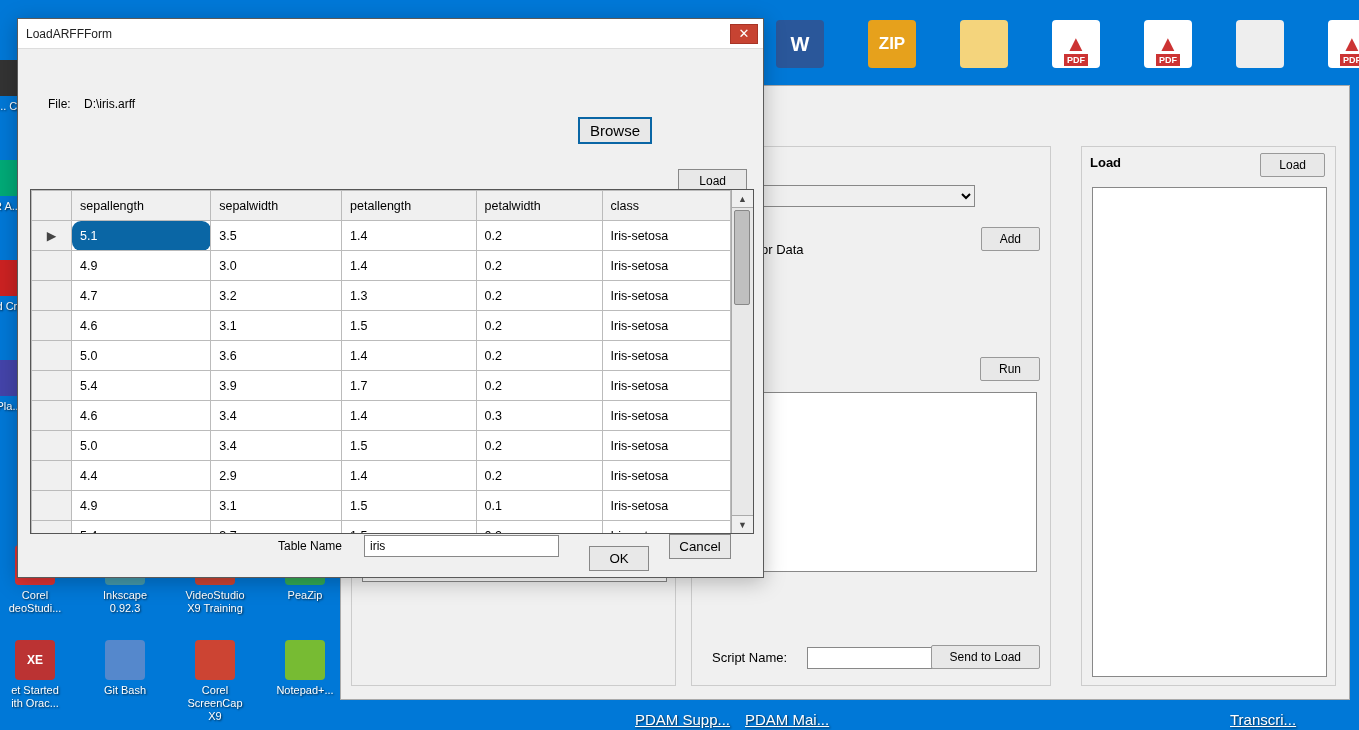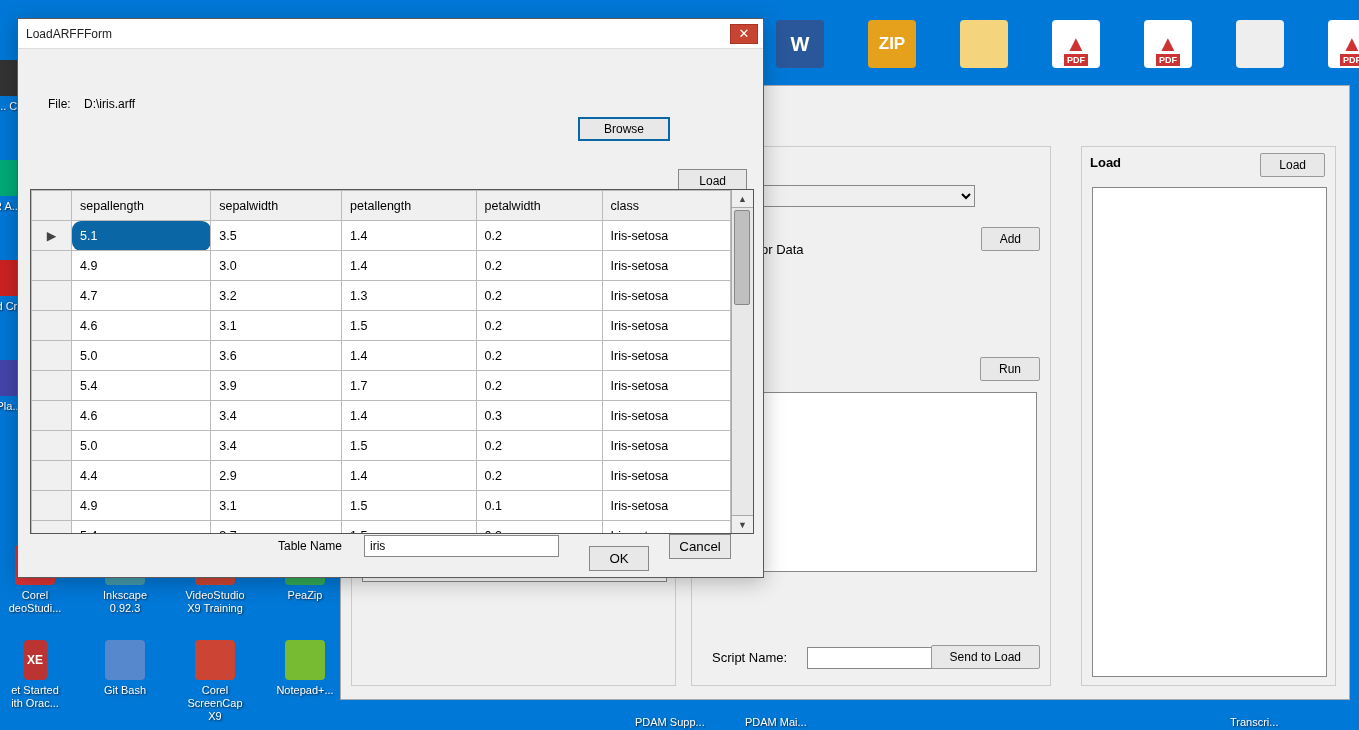--- a/index.html
+++ b/index.html
@@ -19,21 +19,21 @@
 
 
 .dialog { position: absolute; left: 17px; top: 18px; width: 747px; height: 560px; background: #f0f0f0; border: 1px solid #5a5a5a; box-shadow: 0 4px 20px rgba(0,0,0,0.25); }
 .titlebar { height: 30px; background: #fff; display: flex; align-items: center; justify-content: space-between; border-bottom: 1px solid #ddd; }
 .titlebar .title { font-size: 12px; padding-left: 8px; color: #222; }
 .titlebar .close { width: 28px; height: 20px; margin-right: 5px; background: #c74332; color: white; display: flex; align-items: center; justify-content: center; font-size: 13px; line-height: 1; cursor: pointer; border: 1px solid #a83426; }
 .dialog-body { padding: 10px 15px; }
 .file-row { display: flex; align-items: center; margin: 38px 0 20px 15px; font-size: 12px; }
 .file-row .lbl { width: 30px; }
 .file-row .path { margin-left: 6px; }
-.browse-btn { position: absolute; left: 560px; top: 98px; background: #e8e8e8; border: 2px solid #0a66a5; padding: 3px 24px; font-size: 12px; cursor: pointer; }
+.browse-btn { position: absolute; left: 560px; top: 98px; background: #e8e8e8; border: 2px solid #0a66a5; padding: 3px 10px; font-size: 15px; cursor: pointer; }
 .load-btn { position: absolute; right: 16px; top: 150px; background: #e8e8e8; border: 1px solid #888; padding: 4px 20px; font-size: 12px; cursor: pointer; }
 
 
 .grid-container { position: absolute; left: 12px; top: 170px; width: 724px; height: 345px; border: 1px solid #555; background: white; display: flex; }
 .grid-wrap { flex: 1; overflow: hidden; }
 table.grid { border-collapse: collapse; width: 100%; font-size: 12.5px; }
 table.grid th, table.grid td { border: 1px solid #bbb; padding: 6px 8px; text-align: left; height: 30px; }
 table.grid th { background: #f0f0f0; font-weight: normal; }
 table.grid td.rowmarker { width: 40px; background: #f0f0f0; text-align: center; color: #444; }
 table.grid td.selcell { background: #0a66a5; color: white; border-radius: 9px; }
@@ -42,21 +42,21 @@
 .grid-scroll .down { position: absolute; bottom: 0; width: 100%; border-top: 1px solid #aaa; border-bottom: none; }
 .grid-scroll .thumb { position: absolute; top: 20px; left: 2px; width: 16px; height: 95px; background: #bfbfbf; border: 1px solid #888; border-radius: 2px; cursor: pointer; }
 
 
 .footer { position: absolute; bottom: 6px; left: 0; right: 0; display: flex; align-items: center; padding: 0 10px; font-size: 12px; }
 .footer .tn-lbl { margin-left: 250px; }
 .footer input.tn { width: 195px; margin-left: 22px; border: 1px solid #888; padding: 3px 5px; font-size: 12px; }
 .footer .ok { margin-left: 30px; width: 60px; padding: 4px 0; border: 1px solid #888; background: #e8e8e8; cursor: pointer; margin-top: 25px; }
 .footer .cancel { margin-left: 20px; width: 62px; padding: 4px 0; border: 1px solid #888; background: #e8e8e8; cursor: pointer; }
 
-.taskbar-text { position:absolute; bottom:2px; color:white; font-size:11px; text-shadow:1px 1px 2px rgba(0,0,0,0.7);}
+.taskbar-text { position:absolute; bottom:2px; color:white; font-size:15px; text-shadow:1px 1px 2px rgba(0,0,0,0.7);text-decoration:underline;}
 </style>
 </head>
 <body>
 
 <div id="top-icons">
     <div class="desktop-icon" style="left: 765px; top: 20px;">
       <div class="ic" style="background: rgb(42, 87, 154); color: rgb(255, 255, 255);">W</div>
     </div>
     <div class="desktop-icon" style="left: 857px; top: 20px;">
       <div class="ic" style="background: rgb(230, 161, 28); color: rgb(255, 255, 255); font-size: 17px;">ZIP</div>
@@ -119,21 +119,21 @@
       <div class="ic" style="width: 40px; height: 40px; background: rgb(204, 68, 51);"></div>
       <div class="label">VideoStudio<br>X9 Training</div>
     </div>
     <div class="desktop-icon" style="left: 270px; top: 545px;">
       <div class="ic" style="width: 40px; height: 40px; background: rgb(51, 170, 85);"></div>
       <div class="label">PeaZip</div>
     </div>
   </div>
 <div id="bottom-icons2">
     <div class="desktop-icon" style="left: 0px; top: 640px;">
-      <div class="ic" style="width: 23px; height: 40px; background: rgb(187, 51, 51); color: rgb(255, 255, 255); font-size: 12px;">XE</div>
+      <div class="ic" style="width: 40px; height: 40px; background: rgb(187, 51, 51); color: rgb(255, 255, 255); font-size: 12px;">XE</div>
       <div class="label">et Started<br>ith Orac...</div>
     </div>
     <div class="desktop-icon" style="left: 90px; top: 640px;">
       <div class="ic" style="width: 40px; height: 40px; background: rgb(85, 136, 204); color: rgb(255, 255, 255); font-size: 12px;"></div>
       <div class="label">Git Bash</div>
     </div>
     <div class="desktop-icon" style="left: 180px; top: 640px;">
       <div class="ic" style="width: 40px; height: 40px; background: rgb(204, 68, 51); color: rgb(255, 255, 255); font-size: 12px;"></div>
       <div class="label">Corel<br>ScreenCap X9</div>
     </div>

